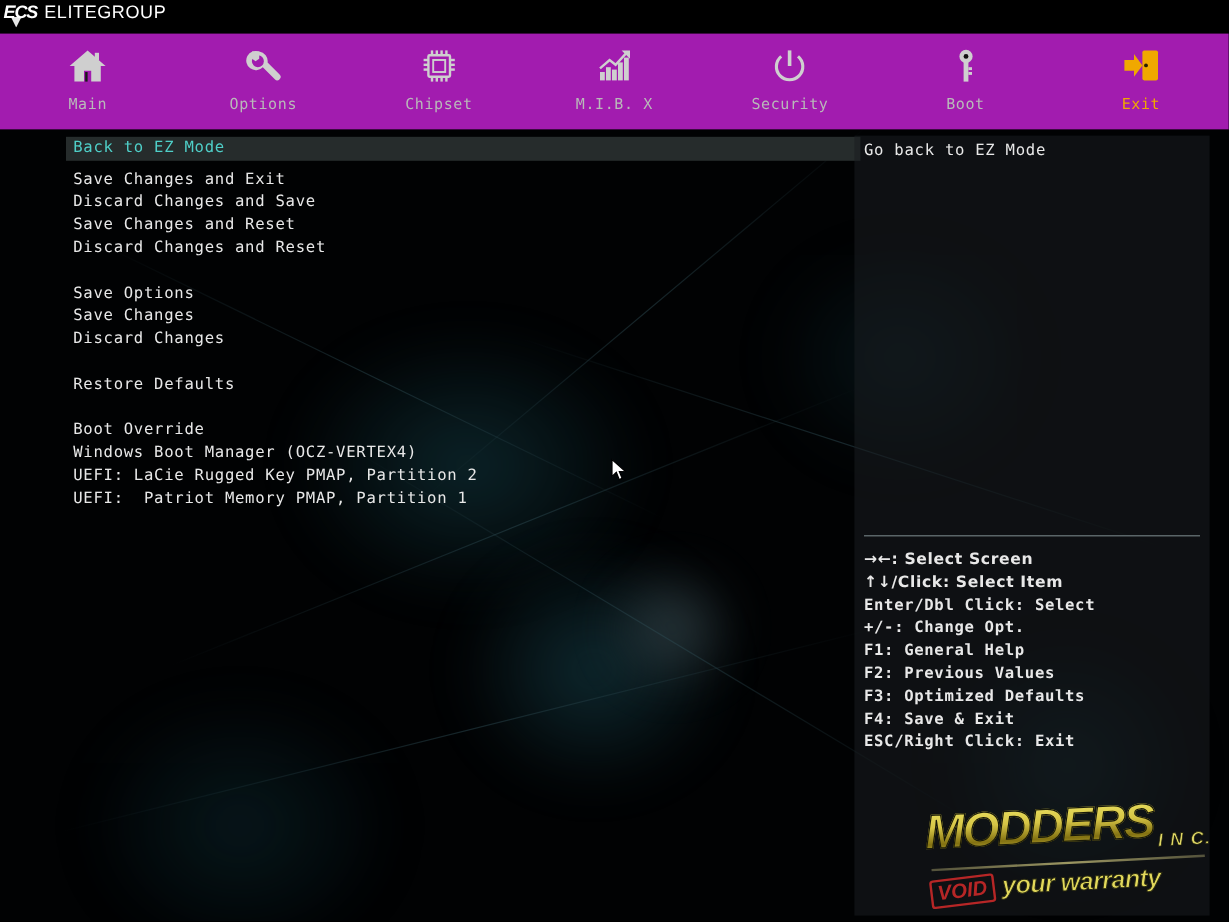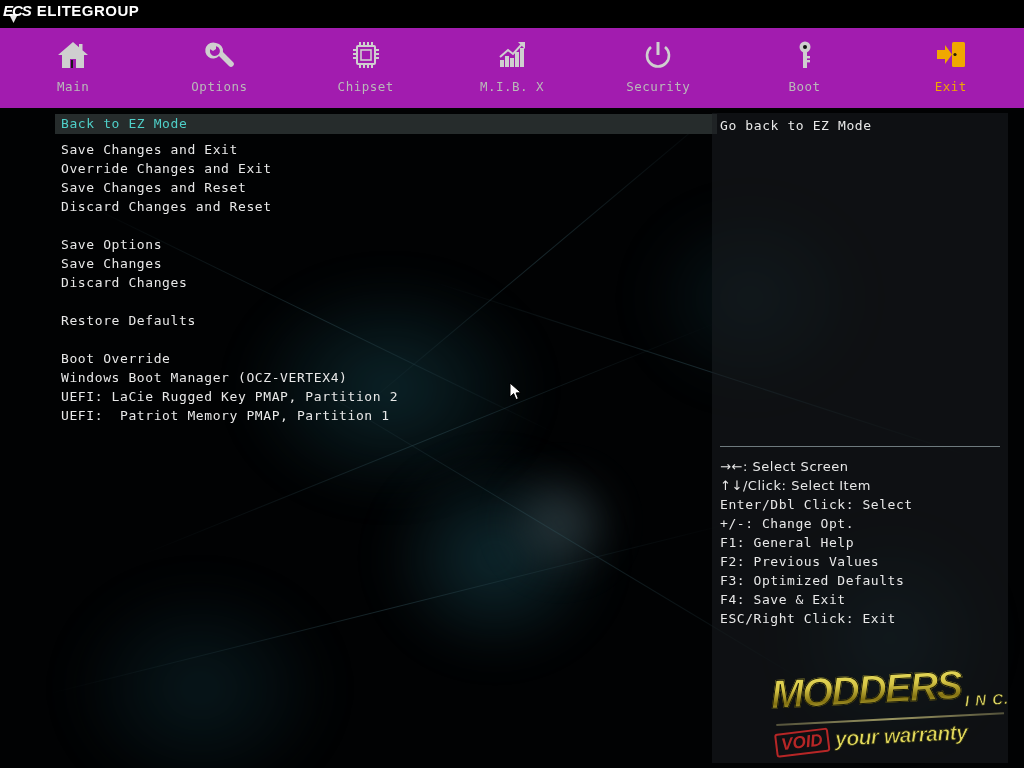--- a/index.html
+++ b/index.html
@@ -8,21 +8,21 @@
 
   #screen { position:relative; width:1024px; height:768px; background:#000; }
 
   
   #topbar { position:absolute; left:0; top:0; width:828px; height:28px; background:#000; }
   #logo { position:absolute; left:3px; top:2px; display:flex; align-items:center; gap:6px; }
   #logo .mark { font-family:"Liberation Sans",sans-serif; font-weight:bold; font-style:italic;
                 font-size:15px; color:#fff; letter-spacing:-1px; position:relative; }
   #logo .mark::after { content:""; position:absolute; left:6px; top:12px; width:9px; height:9px;
                        background:#fff; clip-path:polygon(0 0,100% 0,50% 100%); opacity:.9; }
-  #logo .word { font-family:"Liberation Sans",sans-serif; font-weight:bold; font-size:15px;
+  #logo .word { font-family:"Liberation Sans",sans-serif; font-weight:normal; font-size:15px;
                 color:#fff; letter-spacing:.5px; }
 
   
   #tabs { position:absolute; left:0; top:28px; width:1024px; height:80px; background:#a21caf;
           display:flex; align-items:flex-start; }
   .tab { flex:1; display:flex; flex-direction:column; align-items:center; padding-top:10px;
          cursor:pointer; }
   .tab .ico { height:34px; display:flex; align-items:center; justify-content:center; }
   .tab .lbl { margin-top:7px; font-size:12.5px; color:#b9b9b9; letter-spacing:.5px; }
   .tab.active .lbl { color:#f0a800; }
@@ -45,21 +45,21 @@
   .mitem { position:absolute; left:24px; font-size:13px; color:#e8e8e8; letter-spacing:.6px;
            white-space:pre; }
 
   
   #rightpane { position:absolute; left:712px; top:113px; width:296px; height:650px;
                background:rgba(26,29,32,.55); overflow:hidden; }
   #rp-help { position:absolute; left:8px; top:3px; width:280px; font-size:13px; color:#e8e8e8;
              letter-spacing:.6px; line-height:19px; }
   #rp-div { position:absolute; left:8px; top:333px; width:280px; height:1px;
             background:#6e7a7e; }
-  #rp-keys { position:absolute; left:8px; top:344px; width:284px; }
+  #rp-keys { position:absolute; left:8px; top:344px; width:284px;font-weight:bold; }
   .krow { font-size:13px; color:#e8e8e8; letter-spacing:.55px; line-height:19px;
           white-space:pre; }
   .kglyph { font-family:"DejaVu Sans",sans-serif; }
 
   
   #wm { position:absolute; left:772px; top:668px; width:240px; height:96px;
         transform:rotate(-3deg); opacity:.92; }
   #wm .big { font-family:"Liberation Sans",sans-serif; font-style:italic; font-weight:bold;
              font-size:40px; letter-spacing:-2px;
              background:linear-gradient(180deg,#fdf36a 0%,#e8d54a 40%,#8d7a12 75%,#d9c94b 100%);
@@ -217,21 +217,21 @@
     <div class="streak" style="left:300px;top:150px;width:480px;transform:rotate(-40deg);"></div>
     <div class="streak" style="left:420px;top:260px;width:560px;transform:rotate(18deg);"></div>
   </div>
 
   <div id="leftpane">
     <div id="sel-bar">
       <span class="t">Back to EZ Mode</span>
     </div>
 
     <div class="mitem" style="top:34px">Save Changes and Exit</div>
-    <div class="mitem" style="top:53px">Override Changes and Exit</div>
+    <div class="mitem" style="top:53px">Discard Changes and Save</div>
     <div class="mitem" style="top:72px">Save Changes and Reset</div>
     <div class="mitem" style="top:91px">Discard Changes and Reset</div>
     <div class="mitem" style="top:129px">Save Options</div>
     <div class="mitem" style="top:148px">Save Changes</div>
     <div class="mitem" style="top:167px">Discard Changes</div>
     <div class="mitem" style="top:205px">Restore Defaults</div>
     <div class="mitem" style="top:243px">Boot Override</div>
     <div class="mitem" style="top:262px">Windows Boot Manager (OCZ-VERTEX4)</div>
     <div class="mitem" style="top:281px">UEFI: LaCie Rugged Key PMAP, Partition 2</div>
     <div class="mitem" style="top:300px">UEFI:  Patriot Memory PMAP, Partition 1</div>

